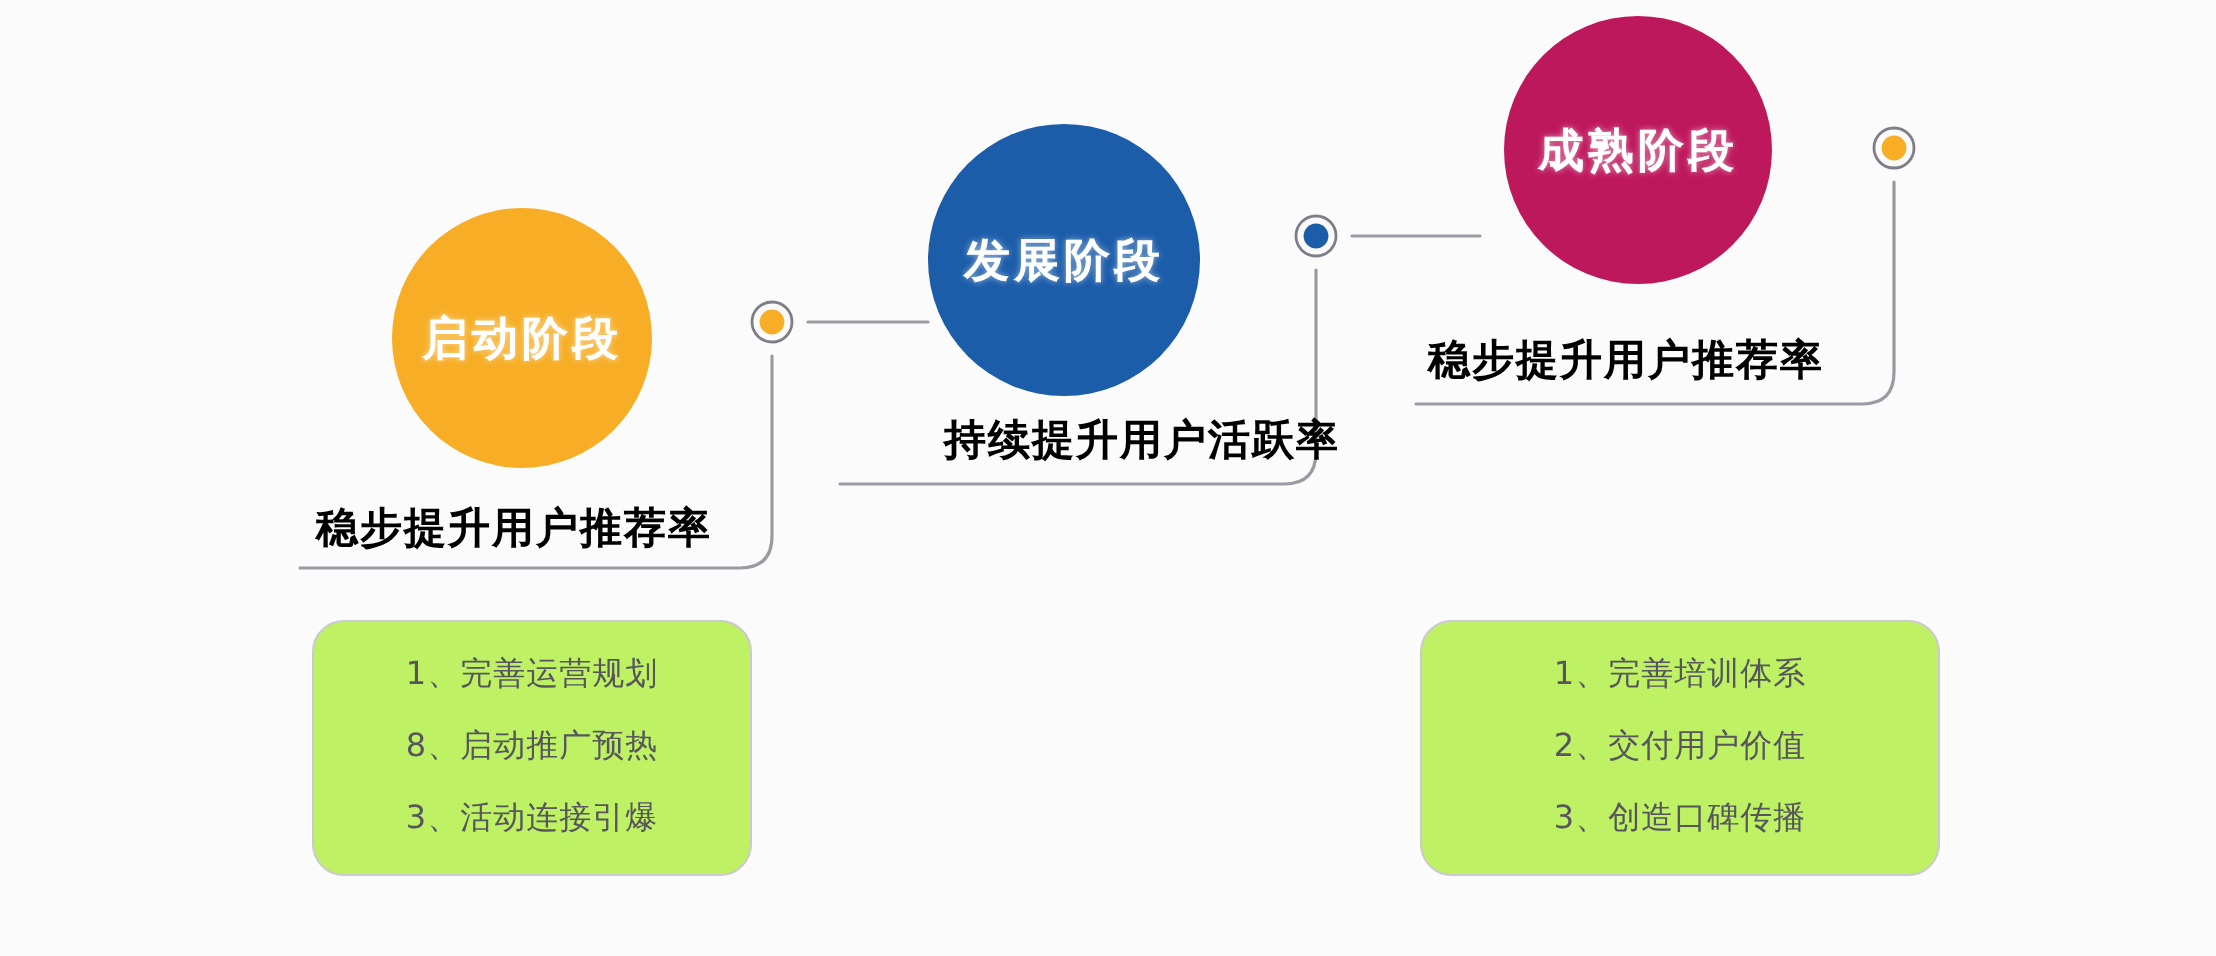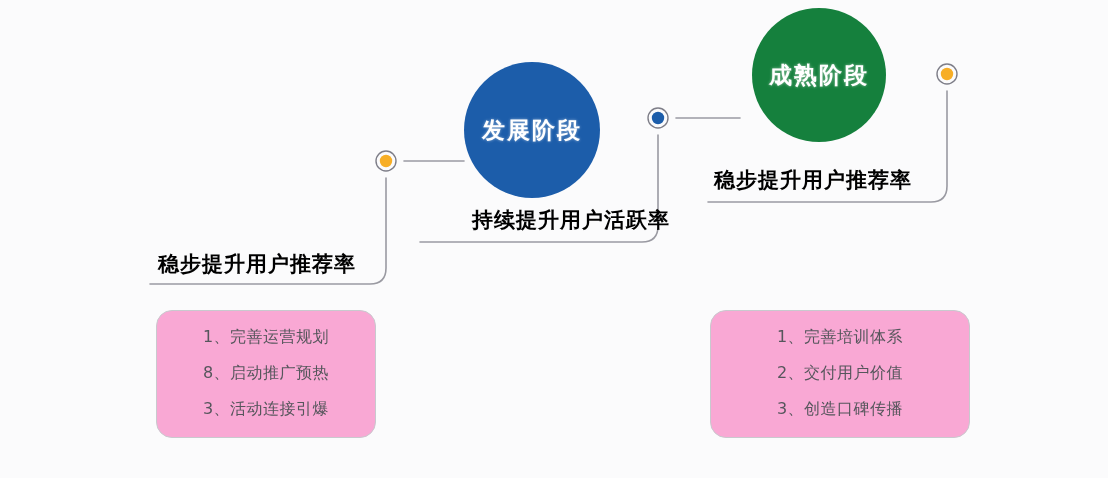--- a/index.html
+++ b/index.html
@@ -50,21 +50,21 @@
   #circle-launch {
     left: 196px; top: 104px; width: 130px; height: 130px;
     background: #f7ae26;
   }
   #circle-growth {
     left: 464px; top: 62px; width: 136px; height: 136px;
     background: #1c5daa;
   }
   #circle-mature {
     left: 752px; top: 8px; width: 134px; height: 134px;
-    background: #15803d;
+    background: #be185d;
   }
 
   
   .caption {
     position: absolute;
     font-family: "DejaVu Sans", "Liberation Sans", sans-serif;
     font-weight: bold;
     font-size: 21px;
     letter-spacing: 1px;
     color: #000000;
@@ -73,21 +73,21 @@
   #caption-launch { left: 158px; top: 250px; }
   #caption-growth { left: 426px; top: 206px; margin-left: 46px; }
   #caption-mature { left: 714px; top: 166px; }
 
   
   .detail-box {
     position: absolute;
     box-sizing: border-box;
     border: 1px solid #c9c9ce;
     border-radius: 16px;
-    background: #f9a8d4;
+    background: #bef264;
     display: flex;
     flex-direction: column;
     align-items: center;
     justify-content: center;
     padding: 10px 0 12px 0;
   }
   .detail-box .detail-item {
     font-family: "DejaVu Sans", "Liberation Sans", sans-serif;
     font-size: 16px;
     color: #56565c;
@@ -117,20 +117,23 @@
     <line x1="676" y1="118" x2="740" y2="118" stroke="#9a9aa2" stroke-width="1.6" stroke-linecap="round"></line>
     <path d="M 658 135 L 658 226 Q 658 242 642 242 L 420 242" fill="none" stroke="#9a9aa2" stroke-width="1.6" stroke-linecap="round"></path>
     <circle cx="658" cy="118" r="10" fill="#fbfbfc" stroke="#7e7e88" stroke-width="1.4"></circle>
     <circle cx="658" cy="118" r="6.2" fill="#1c5daa"></circle>
 
     <path d="M 947 91 L 947 186 Q 947 202 931 202 L 708 202" fill="none" stroke="#9a9aa2" stroke-width="1.6" stroke-linecap="round"></path>
     <circle cx="947" cy="74" r="10" fill="#fbfbfc" stroke="#7e7e88" stroke-width="1.4"></circle>
     <circle cx="947" cy="74" r="6.2" fill="#f7ae26"></circle>
   </svg>
 
+  <div class="stage-circle" id="circle-launch">
+    <span class="circle-label">启动阶段</span>
+  </div>
 
   <div class="stage-circle" id="circle-growth">
     <span class="circle-label">发展阶段</span>
   </div>
 
   <div class="stage-circle" id="circle-mature">
     <span class="circle-label">成熟阶段</span>
   </div>
 
   <div class="caption" id="caption-launch">稳步提升用户推荐率</div>

